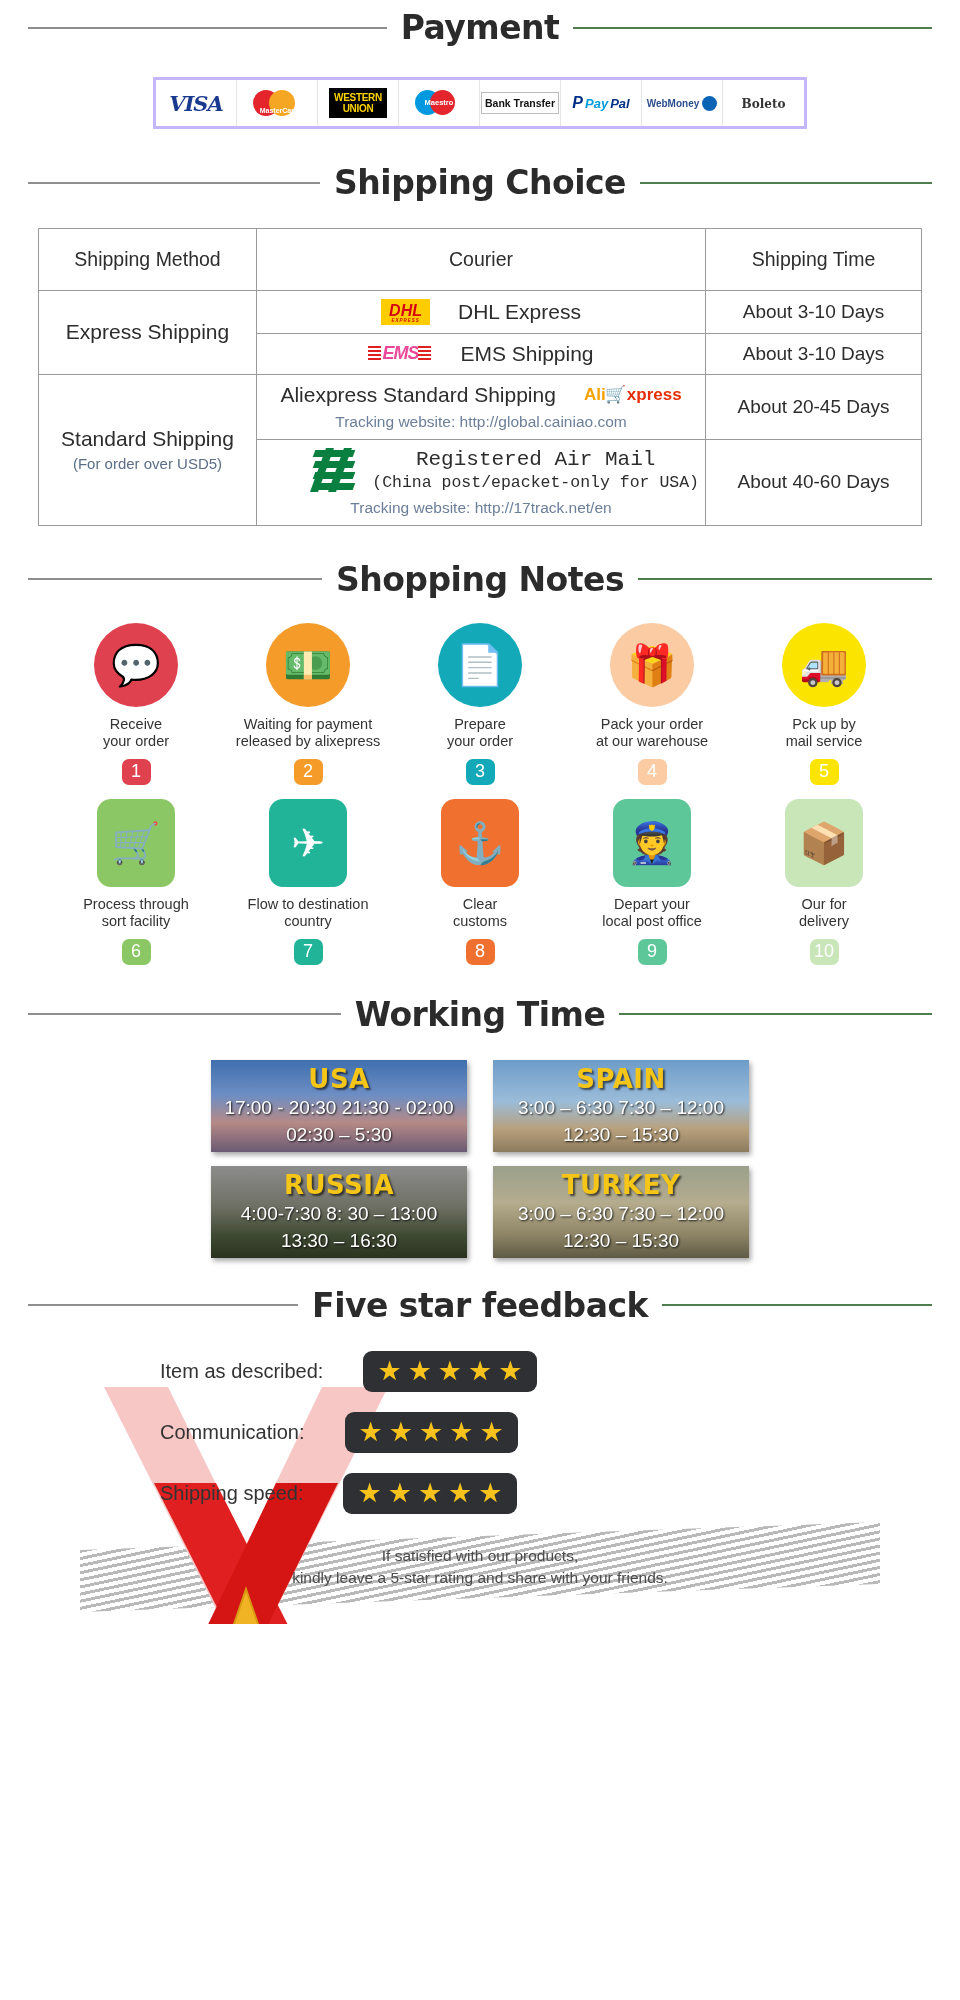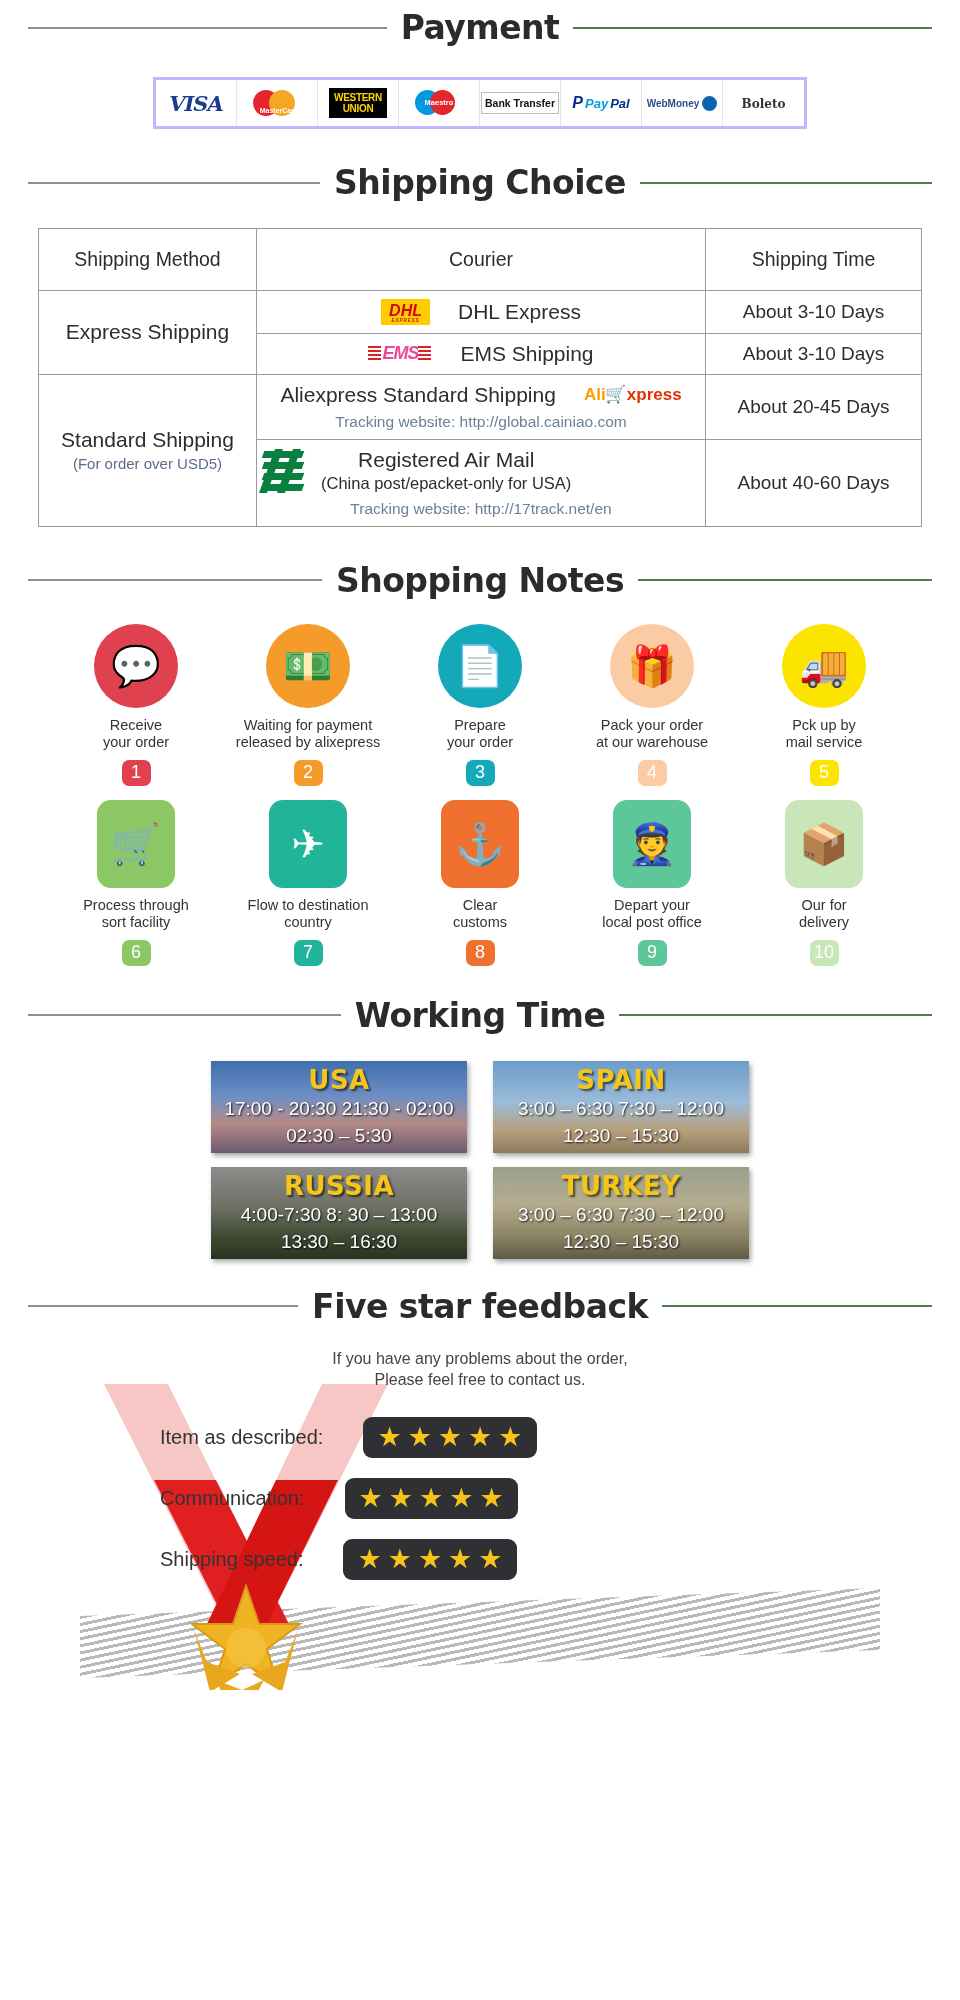--- a/index.html
+++ b/index.html
@@ -73,21 +73,21 @@
   .courier-line{display:flex;align-items:center;justify-content:center;gap:28px;}
   .courier-name{font-size:21px;}
   .lg-dhl{background:#ffcc00;color:#d40511;font-weight:bold;font-style:italic;font-size:16px;padding:4px 8px 1px;line-height:1;position:relative;}
   .lg-dhl::after{content:"EXPRESS";display:block;font-size:4.5px;letter-spacing:1px;text-align:center;}
   .lg-ems{display:flex;align-items:center;}
   .lg-ems b{color:#ec4899;font-style:italic;font-weight:bold;font-size:18px;letter-spacing:-1px;}
   .lg-ems i{display:block;width:13px;height:16px;background:repeating-linear-gradient(180deg,#e02020 0 2px,#fff 2px 4px);margin-right:1px;}
   .ali-logo{color:#e62e04;font-weight:bold;font-size:17px;white-space:nowrap;}
   .ali-logo .o{color:#f5a100;}
   .track{display:block;font-size:15.5px;color:#6b7f99;margin-top:6px;}
-  .ram-row{display:flex;align-items:center;justify-content:flex-start;gap:16px;}
+  .ram-row{display:flex;align-items:center;justify-content:flex-end;gap:16px;font-family:Liberation Mono, monospace;}
   .ram-text{text-align:center;}
   .ram-text .t1{font-size:21px;}
   .ram-text .t2{font-size:16.5px;}
   .cp-logo{width:42px;height:44px;position:relative;}
   .cp-logo i{position:absolute;left:0;width:40px;height:7px;background:#0a8040;transform:skewX(-20deg);}
   .cp-logo i:nth-child(1){top:2px;}
   .cp-logo i:nth-child(2){top:13px;}
   .cp-logo i:nth-child(3){top:24px;}
   .cp-logo i:nth-child(4){top:35px;}
   .cp-logo u{position:absolute;top:0;width:8px;height:44px;background:#0a8040;transform:skewX(-20deg);}
@@ -408,24 +408,20 @@
       <polygon points="242,108 180,108 108,258 166,262" fill="#d51414"></polygon>
       <g transform="translate(150,272)">
         <polygon points="0,-58 13,-20 54,-20 21,5 33,44 0,20 -33,44 -21,5 -54,-20 -13,-20" fill="#f0b323" stroke="#d79a12" stroke-width="2"></polygon>
         <polygon points="-52,-14 -39,18 -6,30 -36,48 -44,16" fill="#e8a81d"></polygon>
         <polygon points="52,-14 39,18 6,30 36,48 44,16" fill="#e8a81d"></polygon>
         <polygon points="-30,36 -4,46 18,36 4,62 -18,62" fill="#e8a81d"></polygon>
         <circle cx="0" cy="4" r="20" fill="#f5c84b" opacity="0.55"></circle>
       </g>
     </svg>
 
-    <div class="fb-sub">
-      <span>If you have any problems about the order,</span><br>
-      <span>Please feel free to contact us.</span>
-    </div>
 
     <div class="rows" id="fbrows">
         <div class="fb-row">
           <span class="fb-label">Item as described:</span>
           <span class="stars">
             <span class="star">★</span>
             <span class="star">★</span>
             <span class="star">★</span>
             <span class="star">★</span>
             <span class="star">★</span>
@@ -448,16 +444,20 @@
             <span class="star">★</span>
             <span class="star">★</span>
             <span class="star">★</span>
             <span class="star">★</span>
           </span>
         </div>
       </div>
 
     <div class="fb-foot">
       <span class="band"></span>
+      <span class="ftxt">
+        <span>If satisfied with our products,</span><br>
+        <span>kindly leave a 5-star rating and share with your friends.</span>
+      </span>
     </div>
   </div>
 
 </div>
 
 </body></html>

